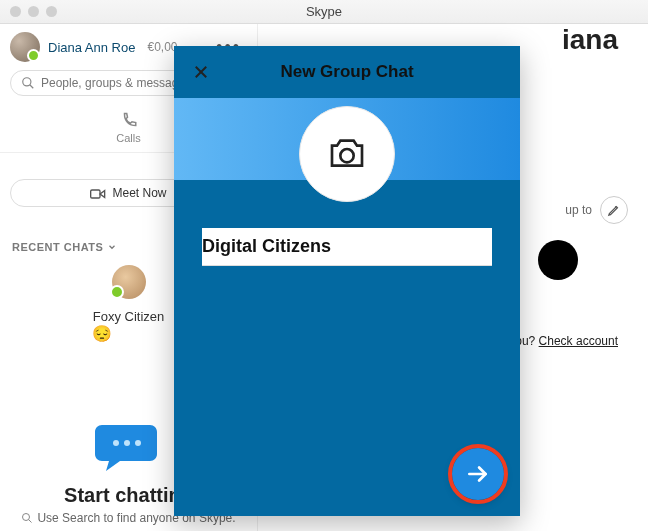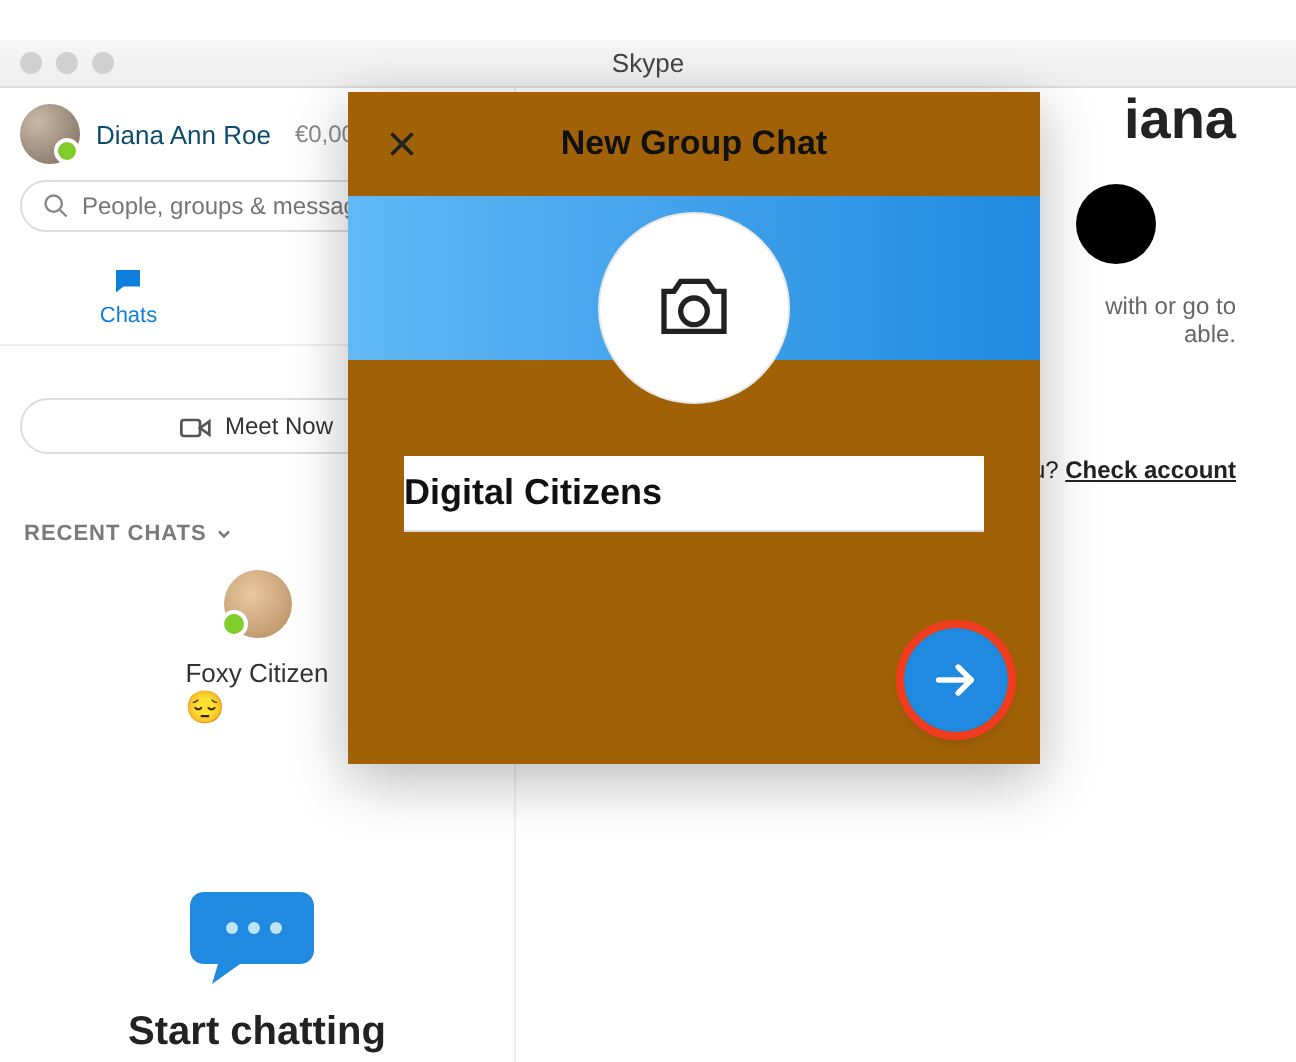--- a/index.html
+++ b/index.html
@@ -1,19 +1,19 @@
 <!DOCTYPE html>
 <html><head>
 <meta charset="utf-8">
 <style>
   * { box-sizing: border-box; margin: 0; padding: 0; }
   body { font-family: -apple-system, BlinkMacSystemFont, "Segoe UI", sans-serif; background: #fff; width: 648px; height: 531px; overflow: hidden; position: relative; }
   
   
-  .titlebar { height: 24px; background: linear-gradient(#f6f6f6,#efefef); display: flex; align-items: center; position: relative; border-bottom: 1px solid #ddd; margin-top: 20px; }
+  .titlebar { height: 24px; background: linear-gradient(#f6f6f6,#efefef); display: flex; align-items: center; position: relative; border-bottom: 1px solid #ddd; }
   .traffic { display: flex; gap: 7px; position: absolute; left: 10px; }
   .traffic span { width: 11px; height: 11px; border-radius: 50%; background: #d0d0d0; display: inline-block; }
   .titlebar-title { margin: 0 auto; font-size: 13px; color: #444; }
   
   
   .app { display: flex; height: 507px; }
   .sidebar { width: 258px; background: #fff; border-right: 1px solid #eee; display: flex; flex-direction: column; }
   .main { flex: 1; background: #fff; display: flex; flex-direction: column; align-items: center; position: relative; }
   
   
@@ -53,24 +53,24 @@
   .promo h2 { font-size:20px; font-weight:800; color:#222; }
   .promo p { font-size:12px; color:#666; display:flex; align-items:center; gap:4px; justify-content:center; margin-top:4px;}
   
   
   .main-greeting { font-size:28px; font-weight:800; color:#222; align-self:flex-end; padding-right:30px;}
   .main-row { display:flex; align-items:center; gap:8px; color:#666; font-size:12px; align-self:flex-end; padding-right:20px; margin-top:140px;}
   .pencil { width:28px; height:28px; border-radius:50%; border:1px solid #ccc; display:flex; align-items:center; justify-content:center;}
   .main-black { width:40px; height:40px; border-radius:50%; background:#000; align-self:flex-end; margin-right:70px; margin-top:16px;}
   .main-txt2 { font-size:12px; color:#666; align-self:flex-end; padding-right:30px; margin-top:14px; text-align:right;}
   .main-notyou { font-size:12px; color:#222; margin-top:54px; align-self:flex-end; padding-right:30px;}
-  .main-notyou .check { font-weight:700; text-decoration:underline; }
-  
-  
-  .modal { position:absolute; top:46px; left:174px; width:346px; height:336px; background:#a16207; box-shadow:0 8px 28px rgba(0,0,0,0.28); display:flex; flex-direction:column;}
+  .main-notyou .check { font-weight:400; text-decoration:underline; }
+  
+  
+  .modal { position:absolute; top:46px; left:174px; width:346px; height:470px; background:#0369a1; box-shadow:0 8px 28px rgba(0,0,0,0.28); display:flex; flex-direction:column;}
   .modal-head { display:flex; align-items:center; padding:16px 18px; }
   .close-x { width:18px; height:18px; cursor:pointer; color:#333;}
   .modal-title { flex:1; text-align:center; font-size:17px; font-weight:800; color:#111; margin-right:18px;}
   .modal-banner { height:82px; background:linear-gradient(90deg,#62b8f5,#1f8ae0); position:relative;}
   .photo-circle { position:absolute; left:50%; top:8px; transform:translateX(-50%); width:96px; height:96px; background:#fff; border-radius:50%; border:1px solid #e8e8e8; display:flex; align-items:center; justify-content:center; cursor:pointer;}
   .group-name-wrap { margin-top:48px; padding:0 28px;}
   .group-name { width:100%; border:none; border-bottom:1px solid #ddd; font-size:18px; font-weight:800; color:#111; padding:8px 0; outline:none;}
   
   
   .next-btn { position:absolute; right:16px; bottom:16px; width:52px; height:52px; border-radius:50%; background:#1f8ae0; display:flex; align-items:center; justify-content:center; cursor:pointer; box-shadow:0 3px 8px rgba(0,0,0,0.25);}
@@ -102,26 +102,20 @@
     <div class="search-wrap">
       <div class="search">
         <svg width="14" height="14" viewBox="0 0 24 24" fill="none" stroke="#888" stroke-width="2">
             <circle cx="10" cy="10" r="7"></circle>
             <line x1="21" y1="21" x2="15" y2="15"></line>
           </svg>
         <input type="text" placeholder="People, groups &amp; messages" style="">
       </div>
     </div>
     <div class="sb-tabs">
-      <div class="sb-tab active">
-        <svg class="ticon" viewBox="0 0 24 24" fill="#0e7fdc">
-            <path d="M4 4h16v11H9l-5 4V4z"></path>
-          </svg>
-        <span>Chats</span>
-      </div>
       <div class="sb-tab">
         <svg class="ticon" viewBox="0 0 24 24" fill="none" stroke="#888" stroke-width="2">
             <path d="M6 3c0 9 6 15 15 15v-4l-5-1-2 2c-3-1-5-3-6-6l2-2-1-5H6z"></path>
           </svg>
         <span>Calls</span>
       </div>
     </div>
     <div class="meetnow-wrap">
       <div class="meetnow">
         <svg width="16" height="12" viewBox="0 0 24 18" fill="none" stroke="#555" stroke-width="2">
@@ -157,24 +151,30 @@
             <circle cx="10" cy="10" r="7"></circle>
             <line x1="21" y1="21" x2="15" y2="15"></line>
           </svg>
         <span>Use Search to find anyone on Skype.</span>
       </p>
     </div>
   </aside>
 
   <main class="main">
     <div class="main-greeting">iana</div>
+    <div class="main-row">
+      <span>up to</span>
+      <div class="pencil">
+        <svg width="14" height="14" viewBox="0 0 24 24" fill="none" stroke="#555" stroke-width="2">
+            <path d="M3 21l3-1 12-12-2-2L4 18l-1 3z"></path>
+            <path d="M14 6l2 2"></path>
+          </svg>
+      </div>
+    </div>
     <div class="main-black"></div>
-    <div class="main-txt2">
-      <span>with or go to</span><br><span>able.</span>
-    </div>
     <div class="main-notyou">
       <span>Not you?</span>
       <span class="check">Check account</span>
     </div>
   </main>
 </div>
 
 <div class="modal">
   <div class="modal-head">
     <svg class="close-x" viewBox="0 0 24 24" fill="none" stroke="#222" stroke-width="2.5">

